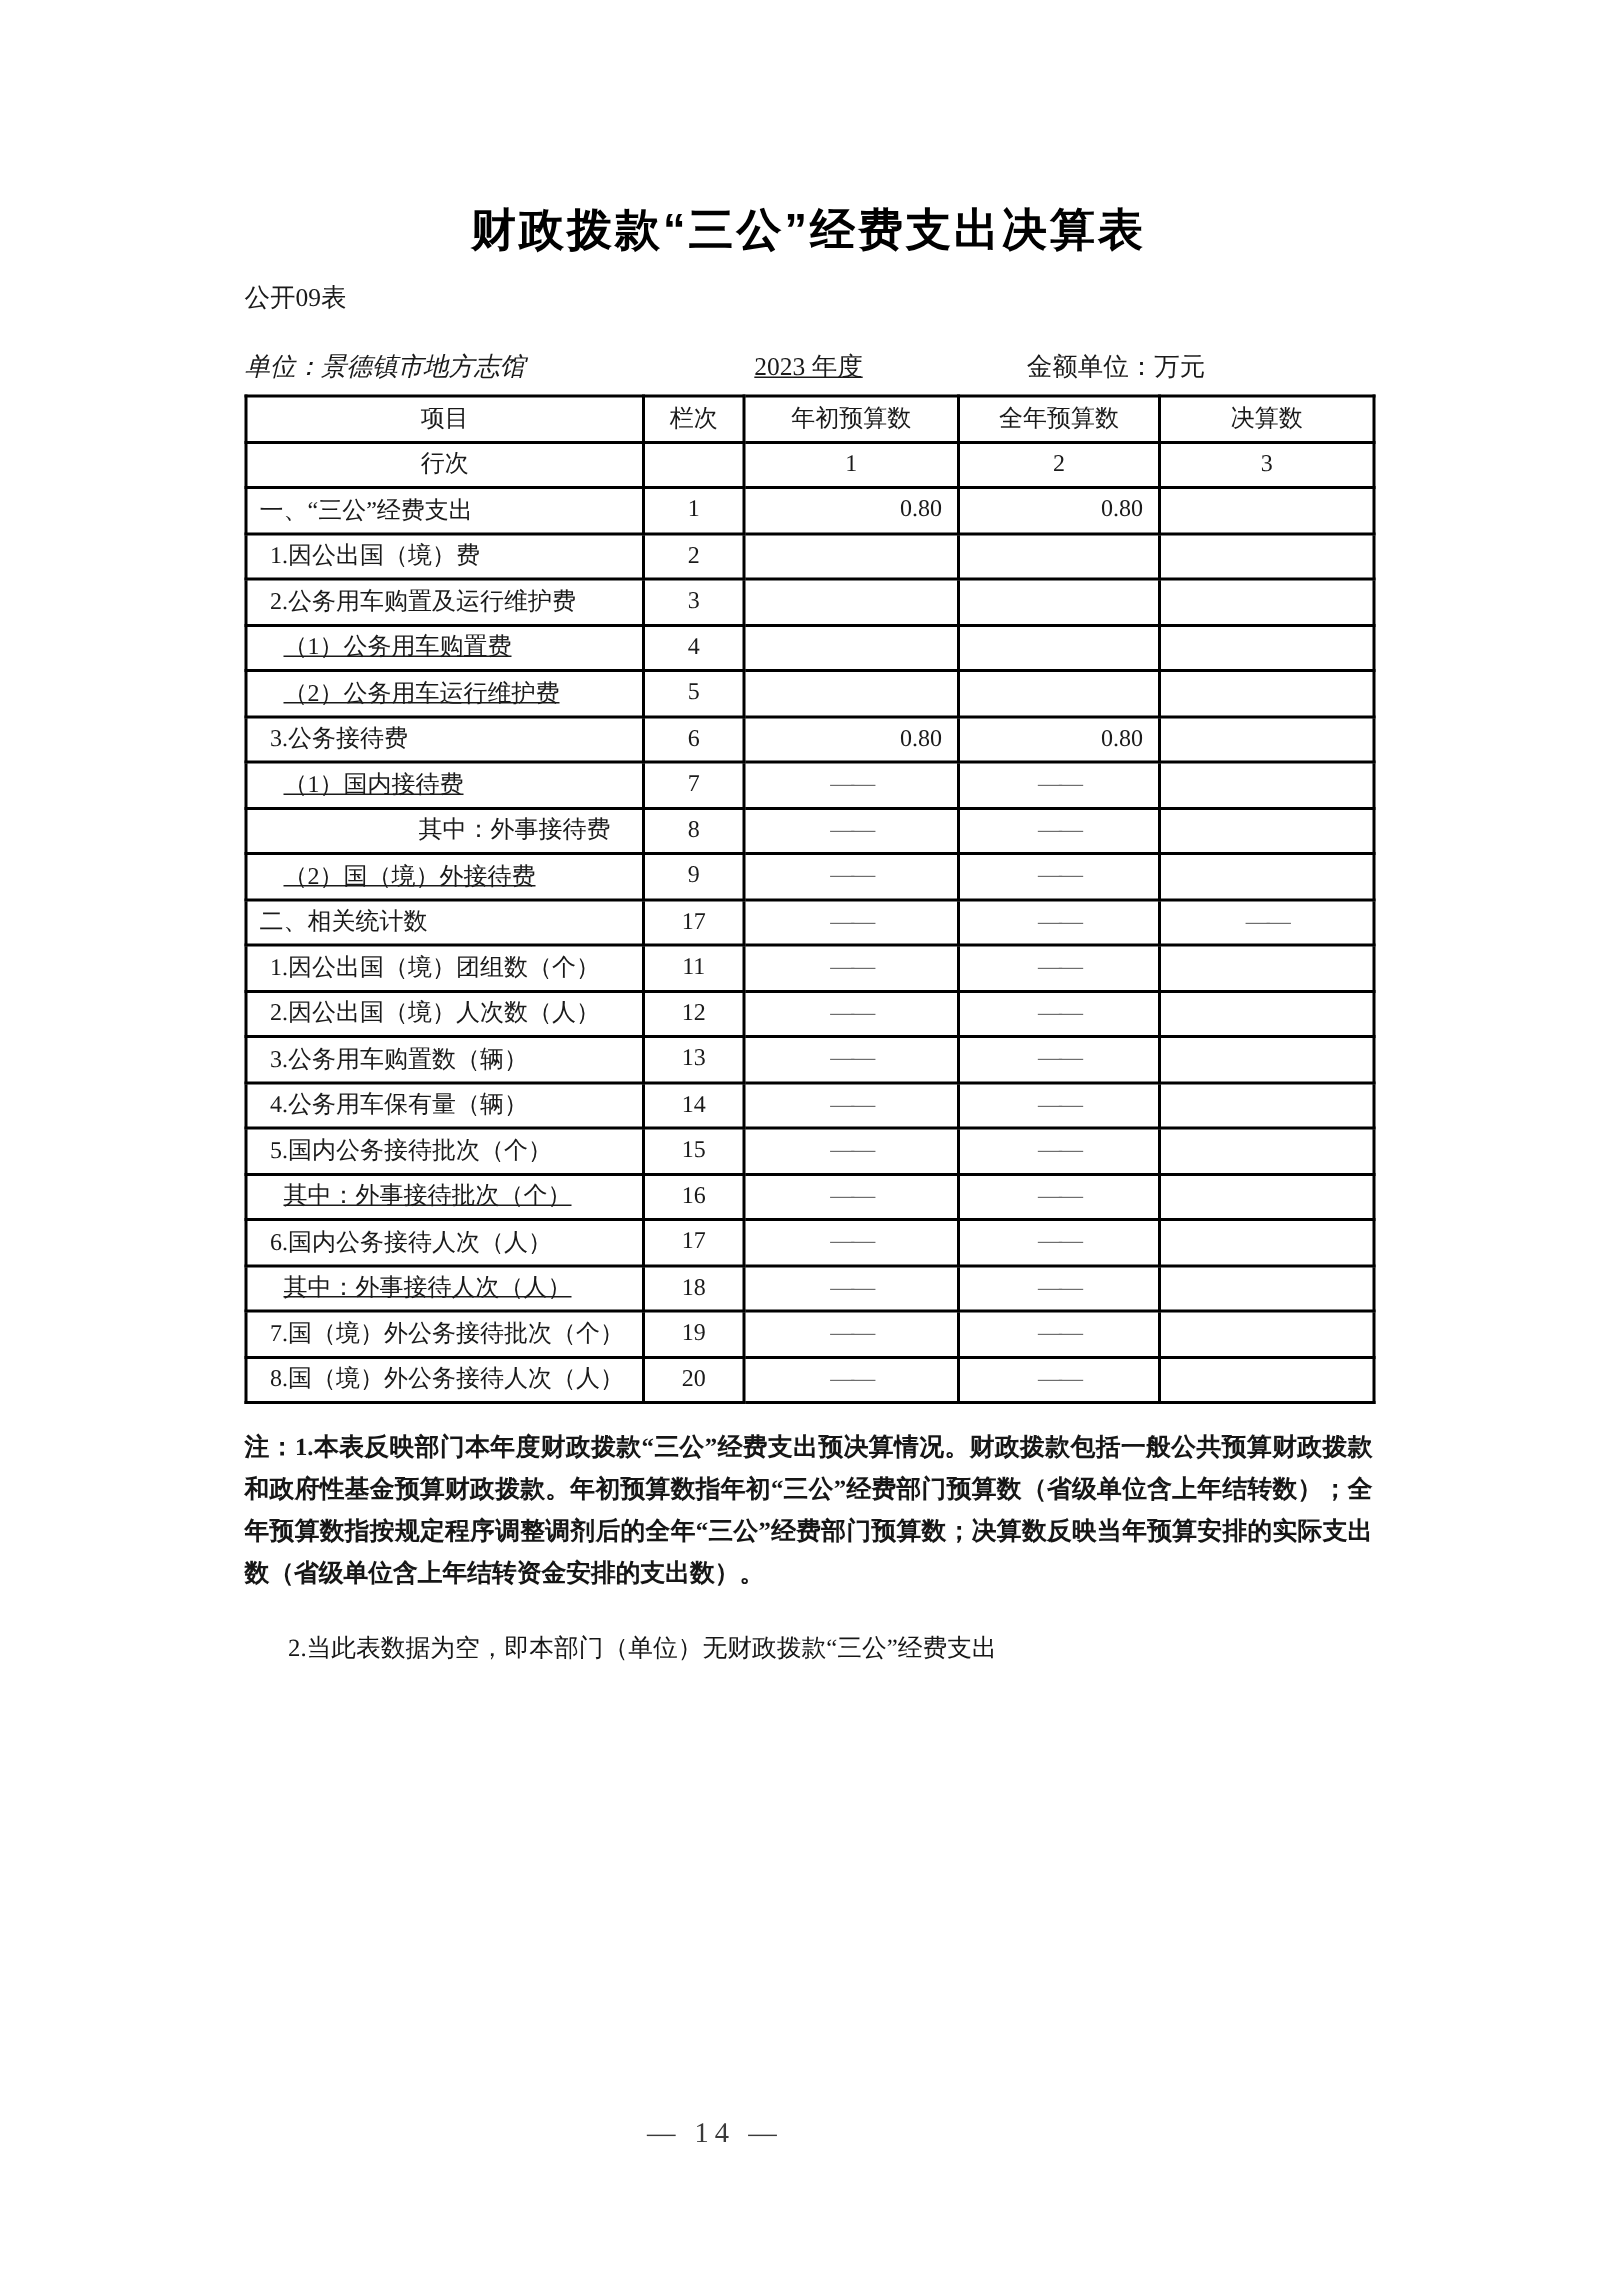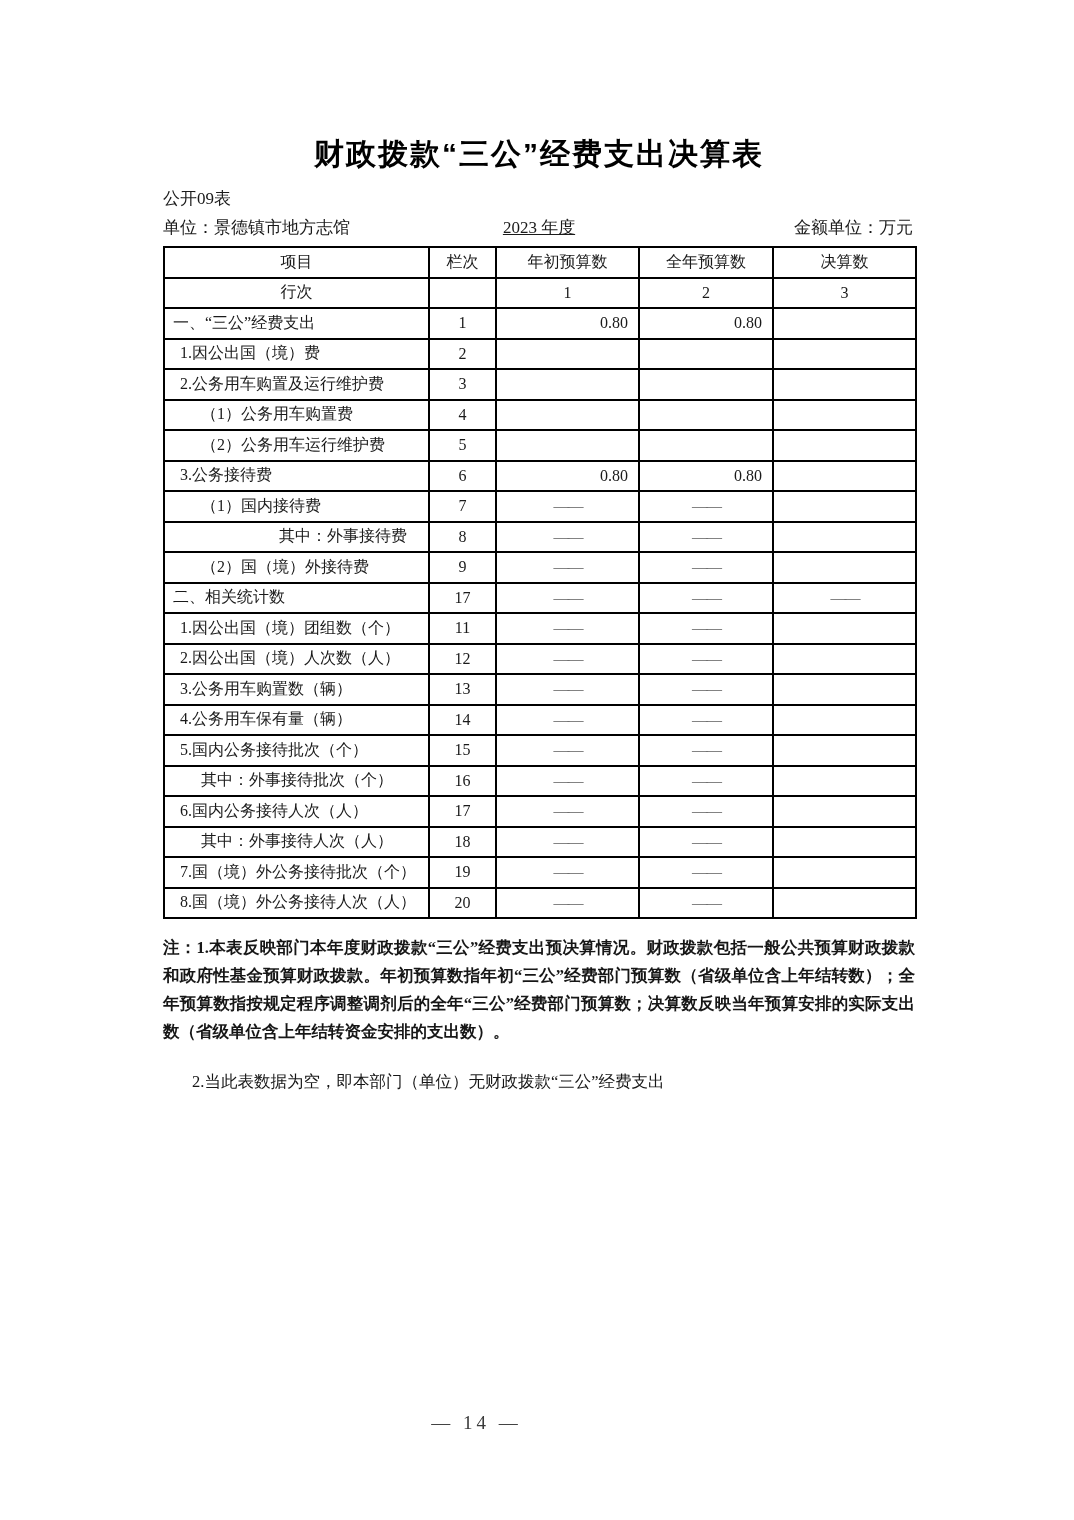--- a/index.html
+++ b/index.html
@@ -39,44 +39,44 @@
   }
   .meta-row {
     margin-top: 8px;
     display: grid;
     grid-template-columns: 1fr auto 1fr;
     align-items: baseline;
     font-size: 17px;
     line-height: 22px;
     padding-bottom: 7px;
   }
-  .meta-row .meta-left  { text-align: left; }
+  .meta-row .meta-left  { text-align: left; font-style: italic; }
   .meta-row .meta-center{ text-align: center; text-decoration: underline; }
-  .meta-row .meta-right { text-align: right; padding-right: 2px; }
+  .meta-row .meta-right { text-align: center; padding-right: 2px; margin-top: 17px; }
 
   table.fin-table {
     border-collapse: collapse;
     table-layout: fixed;
     width: 752px;
     border-radius: 24px;
   }
   .fin-table th, .fin-table td {
     border: 2px solid #000;
     font-weight: normal;
     font-size: 16px;
     height: 30.5px;
     padding: 0;
     overflow: hidden;
     white-space: nowrap;
   }
   .fin-table th { text-align: center; }
   .fin-table td.label   { text-align: left; }
   .fin-table td.indent-0 { padding-left: 8px; }
   .fin-table td.indent-1 { padding-left: 15px; }
-  .fin-table td.indent-2 { padding-left: 36px; }
+  .fin-table td.indent-2 { padding-left: 24px; text-decoration: underline; }
   .fin-table td.indent-3 { padding-left: 114px; }
   .fin-table td.line-no { text-align: center; }
   .fin-table td.num  { text-align: right; padding-right: 10px; }
   .fin-table td.dash { text-align: center; color: #6e6e6e; letter-spacing: -2px; }
 
   .note {
     margin: 0;
     font-size: 16.5px;
     line-height: 28px;
     text-align: justify;

